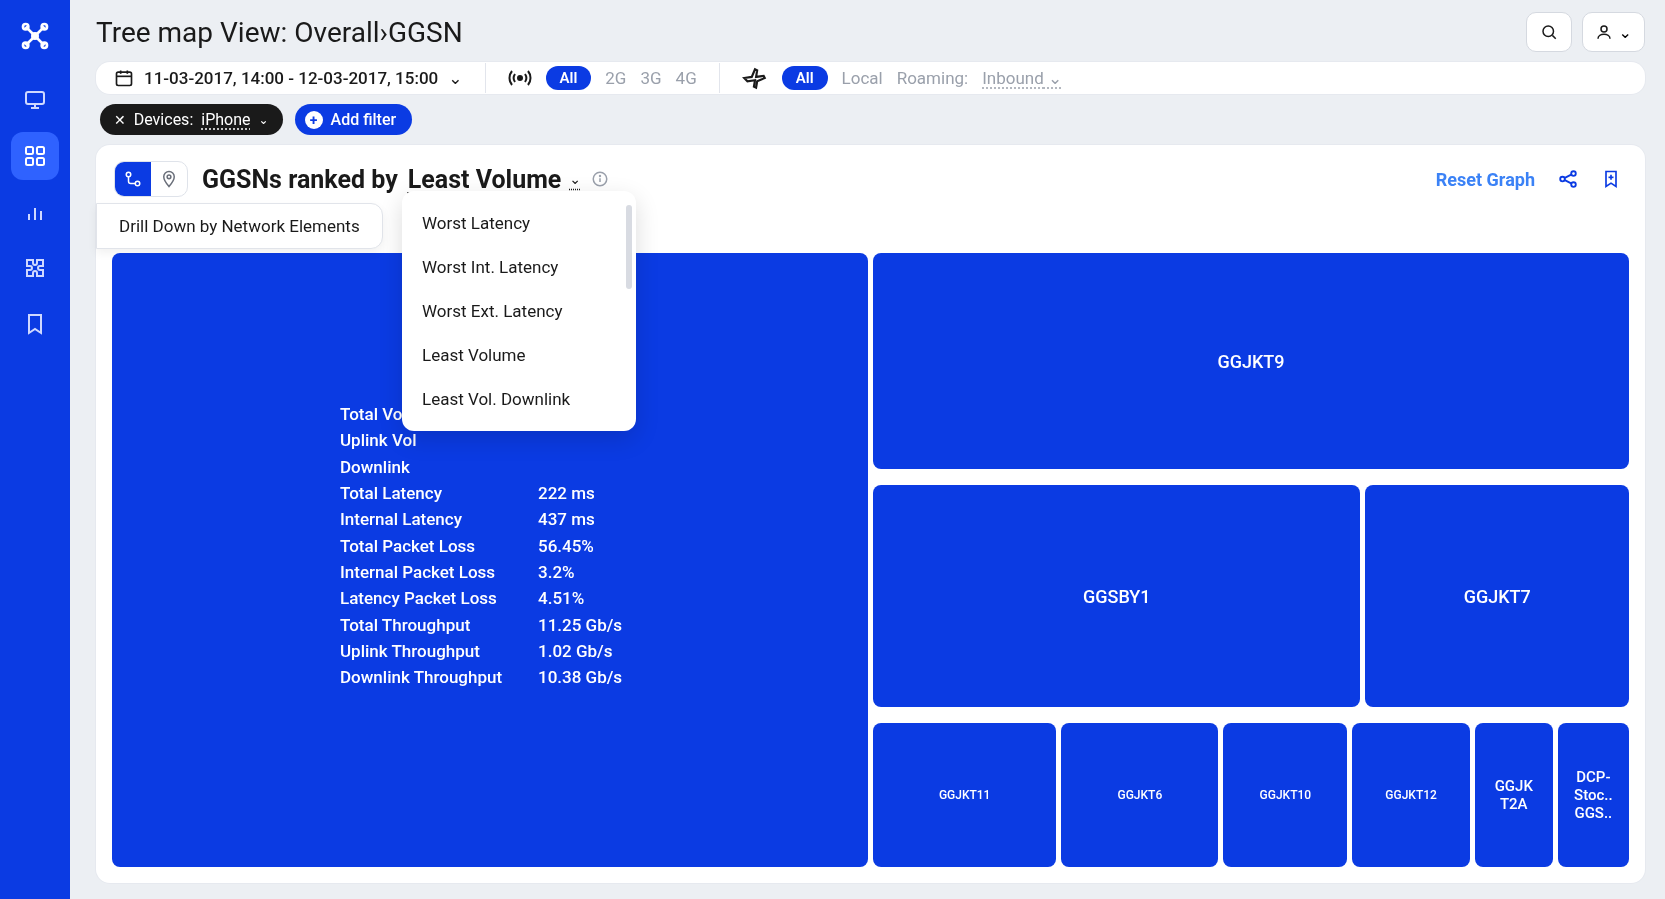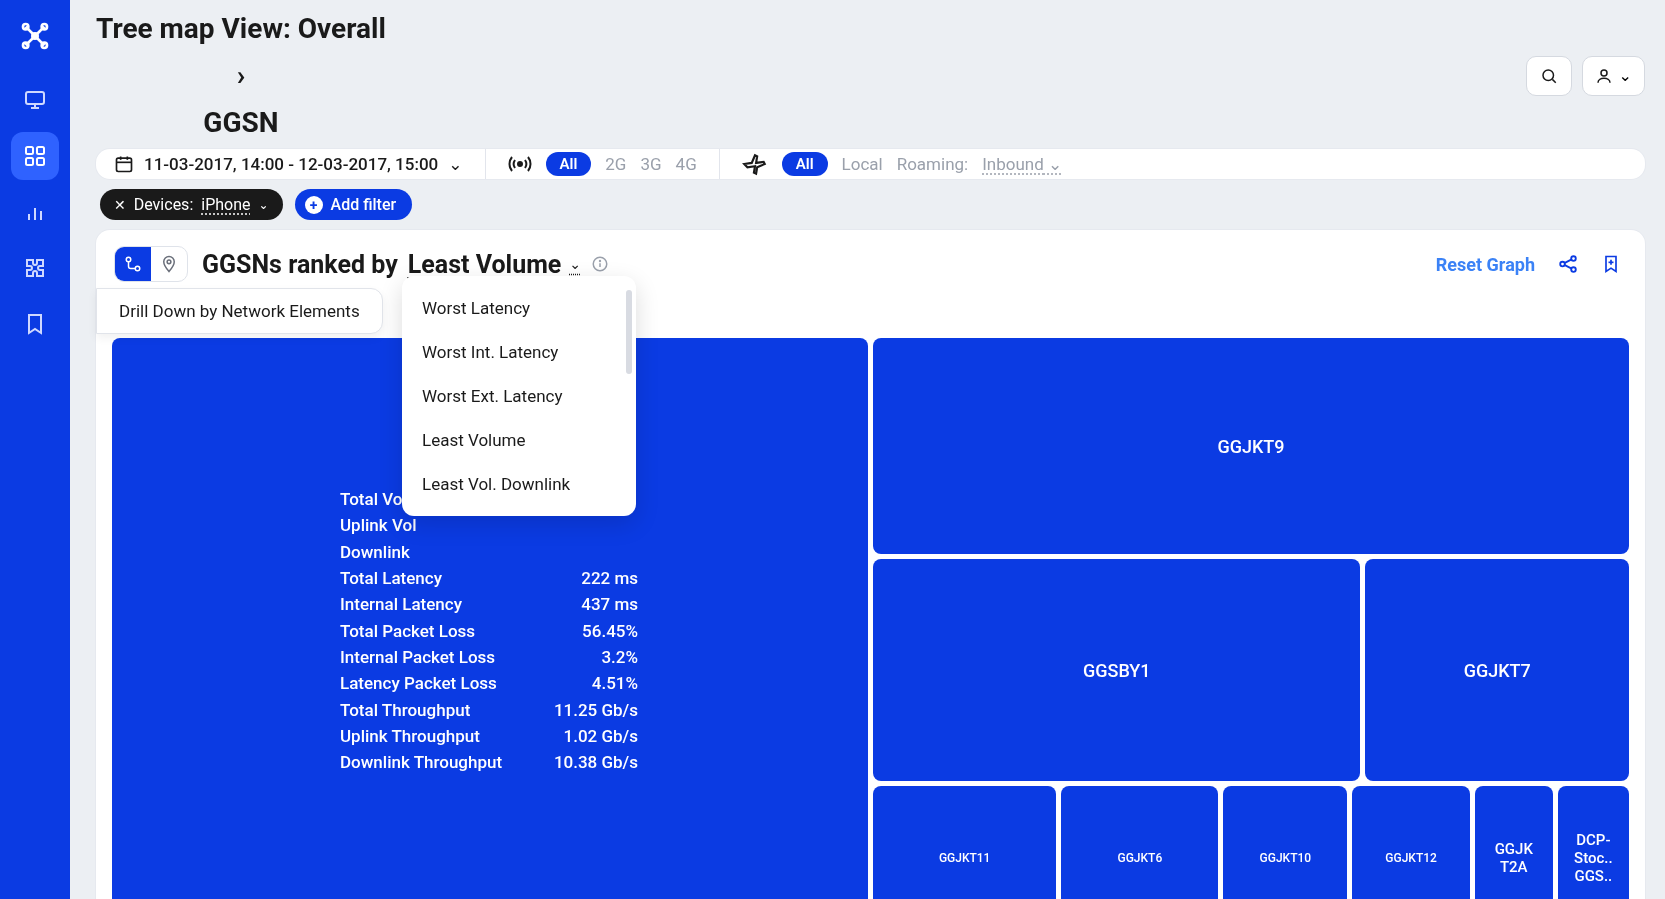--- a/index.html
+++ b/index.html
@@ -11,21 +11,21 @@
 .sidebar { width: 70px; background: #0b3be3; display: flex; flex-direction: column; align-items: center; padding-top: 18px; gap: 8px; }
 .sidebar-logo { width: 36px; height: 36px; display:flex; align-items:center; justify-content:center; margin-bottom:14px; }
 .sidebar-item { width: 48px; height: 48px; border-radius: 12px; display:flex; align-items:center; justify-content:center; color:#cfd8ff; cursor:pointer; }
 .sidebar-item.active { background:#2f62ff; color:#fff; }
 
 
 .main { flex:1; display:flex; flex-direction:column; padding: 12px 20px 16px 26px; gap:10px; }
 
 
 .header-row { display:flex; align-items:center; justify-content:space-between; }
-.breadcrumb { display:flex; align-items:center; gap:14px; font-size:28px; font-weight:700;flex-direction:column; }
+.breadcrumb { display:flex; align-items:center; font-size:28px; font-weight:400; }
 .breadcrumb .chev { color:#1a1a1a; }
 .header-actions { display:flex; gap:10px; }
 .icon-btn { border:1px solid #d5d9e0; background:#fff; border-radius:10px; height:40px; min-width:46px; padding:0 12px; display:flex; align-items:center; justify-content:center; cursor:pointer; gap:6px; font-size:16px; }
 
 
 .filter-bar { background:#fff; border-radius:14px; display:flex; align-items:center; padding:0 18px; height:54px; gap:22px; box-shadow:0 0 0 1px #e6e9ef; }
 .fb-group { display:flex; align-items:center; gap:14px; }
 .fb-sep { width:1px; height:30px; background:#e2e5ec; }
 .date-btn { display:flex; align-items:center; gap:10px; font-size:17px; font-weight:500; cursor:pointer; }
 .pill { border-radius:999px; padding:3px 14px; font-size:15px; font-weight:600; }
@@ -60,29 +60,29 @@
 
 .drill-tab { position:absolute; left:0; top:58px; background:#fff; border:1px solid #e1e4ea; border-radius:0 12px 12px 0; padding:12px 22px; font-size:17px; box-shadow:0 4px 10px rgba(0,0,0,0.06); z-index:3;text-align:right; }
 
 
 .dd-menu { position:absolute; left:306px; top:46px; width:234px; background:#fff; border-radius:12px; box-shadow:0 8px 24px rgba(0,0,0,0.14); padding:10px 0; z-index:5; }
 .dd-menu::after { content:""; position:absolute; right:4px; top:14px; width:6px; height:84px; background:#d8dbe2; border-radius:3px; }
 .dd-item { padding:12px 20px; font-size:17px; cursor:pointer; }
 
 
 .treemap { flex:1; display:flex; gap:5px; margin-top:46px; }
-.tm-col { display:flex; flex-direction:column; gap:5px; }
+.tm-col { display:flex; flex-direction:column; gap:16px; }
 .tm-left { flex:1; }
 .tm-right { flex:1; }
 .tile { background:#0b3be3; border-radius:8px; color:#fff; display:flex; align-items:center; justify-content:center; font-size:18px; font-weight:500; cursor:pointer; overflow:hidden; }
 .tile.big { flex:1; position:relative; justify-content:flex-start; align-items:flex-start; }
 .stat-block { position:absolute; left:228px; top:148px; font-size:17px; line-height:1.55; }
 .stat-row { display:flex; gap:28px; }
 .stat-label { width:170px; }
-.stat-val { width:100px; text-align:right; }
+.stat-val { width:100px; }
 
 .row-flex { display:flex; gap:5px; }
 .tm-r1 { height:216px; }
 .tm-r2 { height:222px; }
 .tm-r3 { height:144px; }
 .tm-r3 .tile { font-size:12px; text-align:center; padding:6px; }
 .tm-small { flex:1; }
 .tm-narrow { font-size:15px !important; line-height:1.2; }
 
 svg { display:block; }

